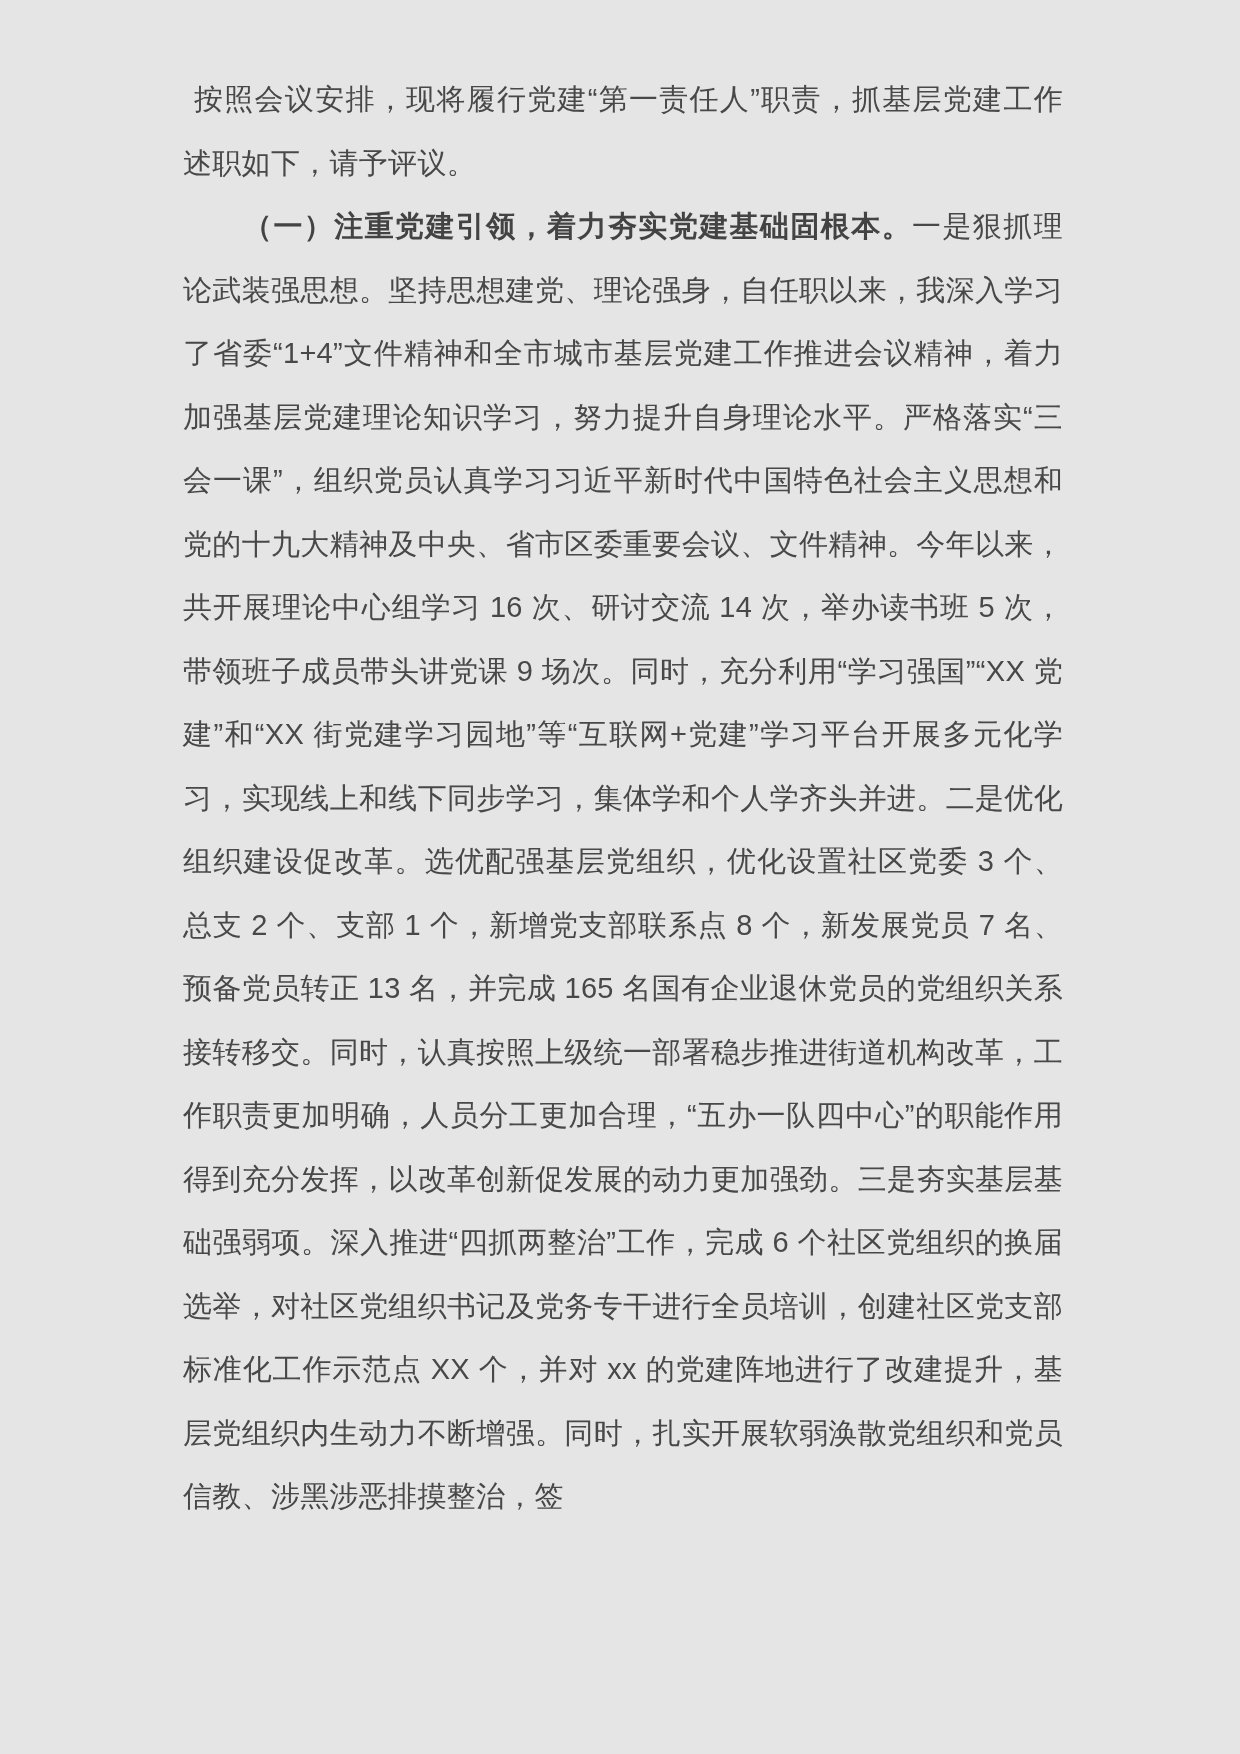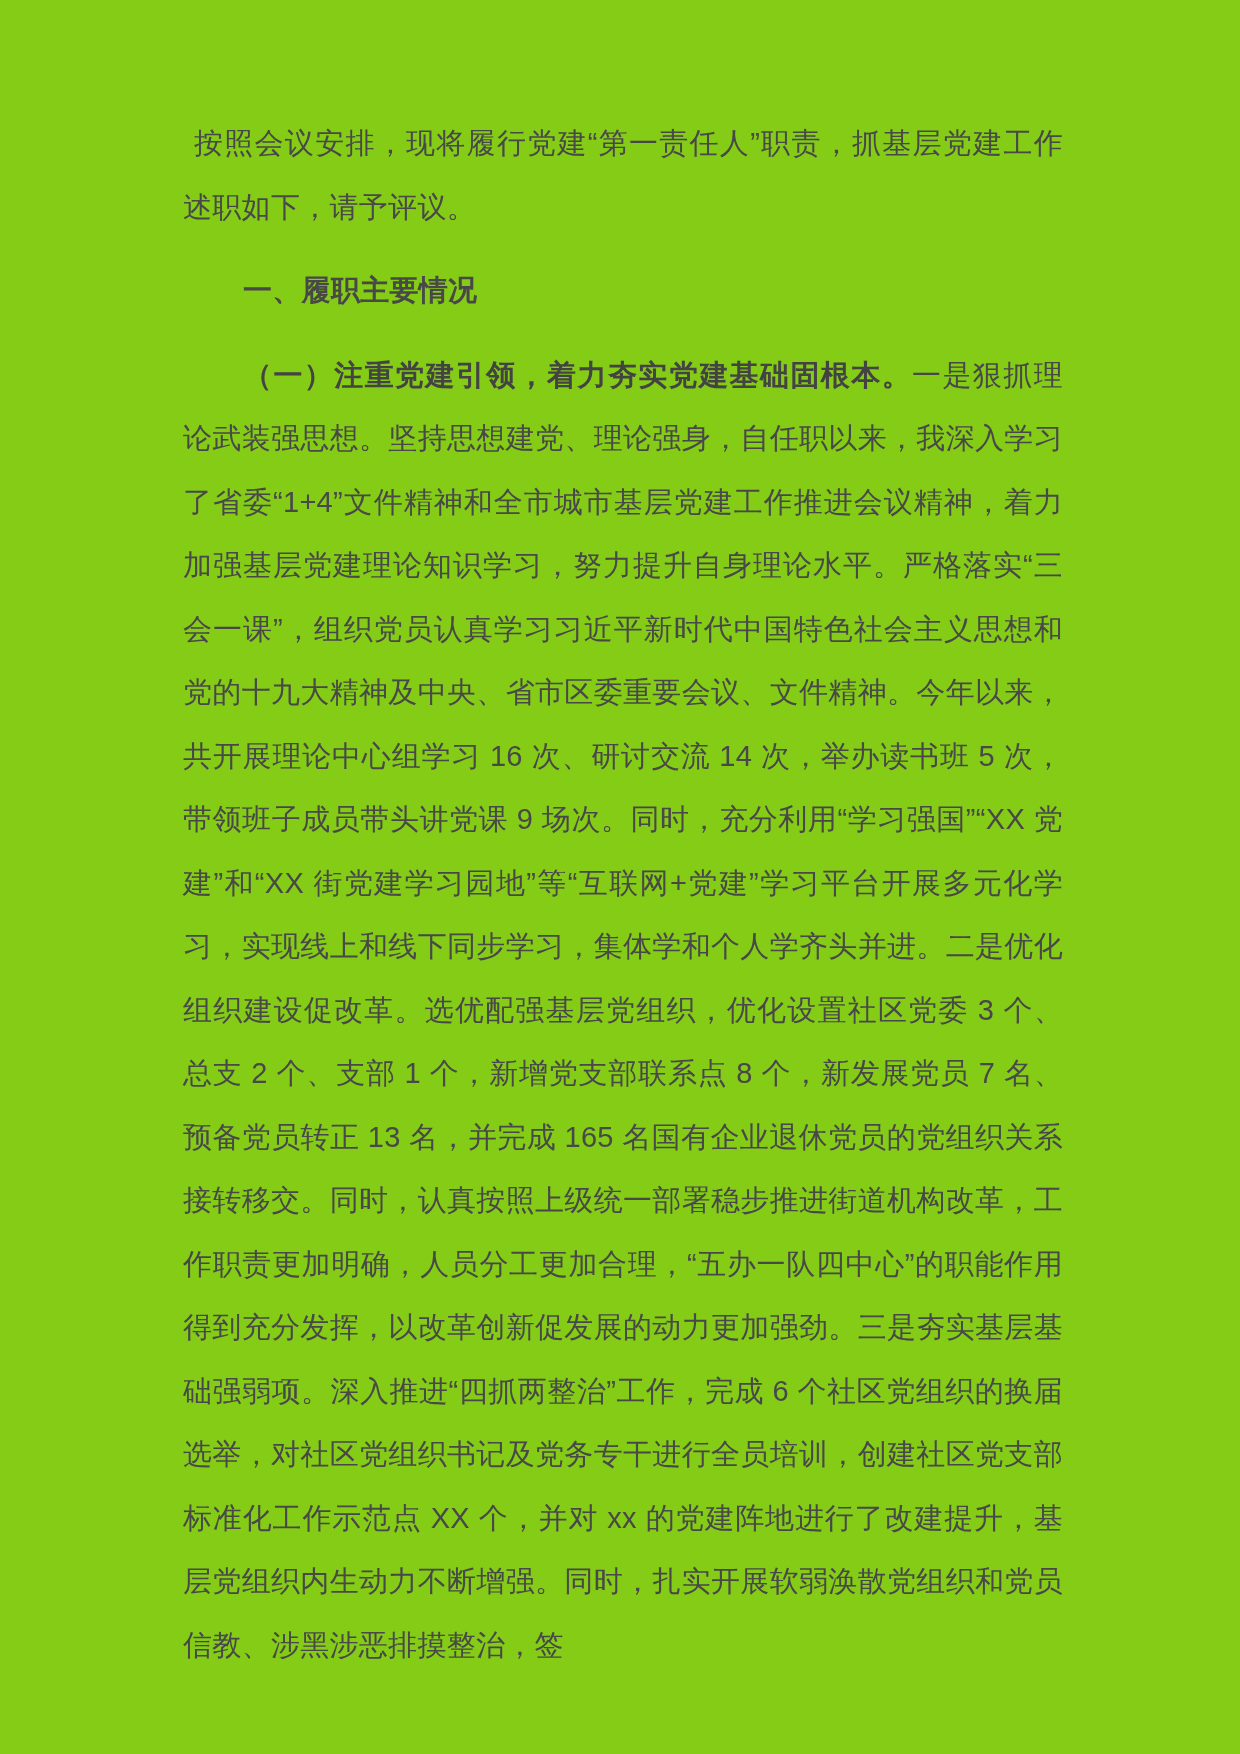--- a/index.html
+++ b/index.html
@@ -5,23 +5,23 @@
   html, body {
     margin: 0;
     padding: 0;
     background: #ffffff;
   }
   .page {
     position: relative;
     width: 1240px;
     height: 1754px;
     margin: 0 auto;
-    background: #84cc16;
+    background: #e5e5e5;
     box-sizing: border-box;
-    padding: 112px 177px 0 183px;
+    padding: 68px 177px 0 183px;
     overflow: hidden;
     font-family: "Liberation Sans", "DejaVu Sans", sans-serif;
   }
   .page p {
     margin: 0;
     font-size: 29px;
     line-height: 63.5px;
     color: #484848;
     text-align: justify;
     letter-spacing: 0.3px;
@@ -44,16 +44,15 @@
     color: #434343;
     margin-top: 36px;
   }
 </style>
 </head>
 <body>
 
 <div class="page">
   <p class="p-intro">按照会议安排，现将履行党建“第一责任人”职责，抓基层党建工作述职如下，请予评议。</p>
 
-  <p class="heading">一、履职主要情况</p>
 
   <p class="p-main"><span class="lead-bold">（一）注重党建引领，着力夯实党建基础固根本。</span><span>一是狠抓理论武装强思想。坚持思想建党、理论强身，自任职以来，我深入学习了省委“1+4”文件精神和全市城市基层党建工作推进会议精神，着力加强基层党建理论知识学习，努力提升自身理论水平。严格落实“三会一课”，组织党员认真学习习近平新时代中国特色社会主义思想和党的十九大精神及中央、省市区委重要会议、文件精神。今年以来，共开展理论中心组学习 16 次、研讨交流 14 次，举办读书班 5 次，带领班子成员带头讲党课 9 场次。同时，充分利用“学习强国”“XX 党建”和“XX 街党建学习园地”等“互联网+党建”学习平台开展多元化学习，实现线上和线下同步学习，集体学和个人学齐头并进。二是优化组织建设促改革。选优配强基层党组织，优化设置社区党委 3 个、总支 2 个、支部 1 个，新增党支部联系点 8 个，新发展党员 7 名、预备党员转正 13 名，并完成 165 名国有企业退休党员的党组织关系接转移交。同时，认真按照上级统一部署稳步推进街道机构改革，工作职责更加明确，人员分工更加合理，“五办一队四中心”的职能作用得到充分发挥，以改革创新促发展的动力更加强劲。三是夯实基层基础强弱项。深入推进“四抓两整治”工作，完成 6 个社区党组织的换届选举，对社区党组织书记及党务专干进行全员培训，创建社区党支部标准化工作示范点 XX 个，并对 xx 的党建阵地进行了改建提升，基层党组织内生动力不断增强。同时，扎实开展软弱涣散党组织和党员信教、涉黑涉恶排摸整治，签</span></p>
 </div>
 
 </body></html>

